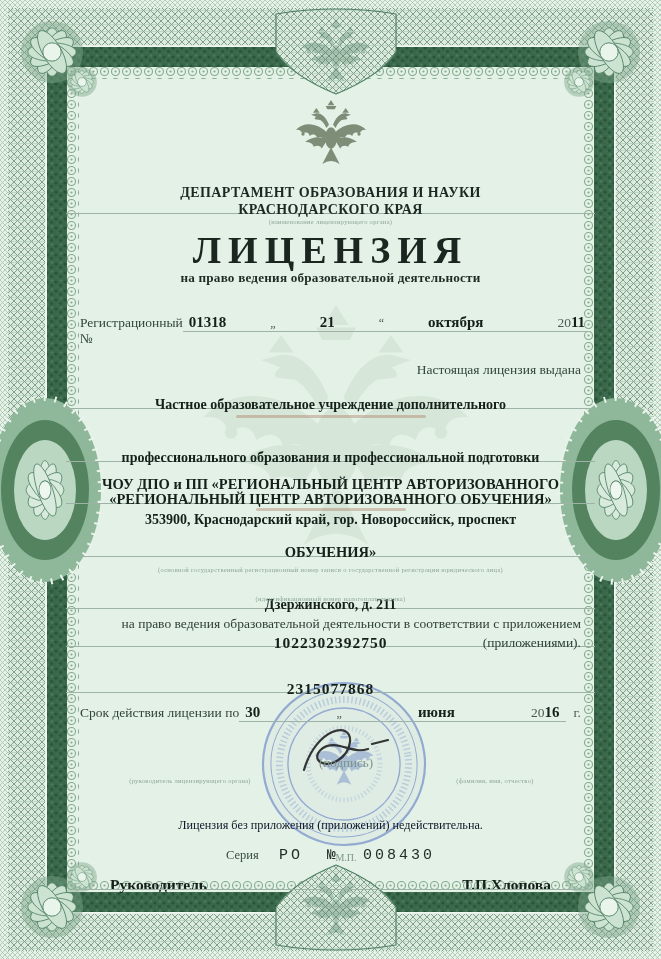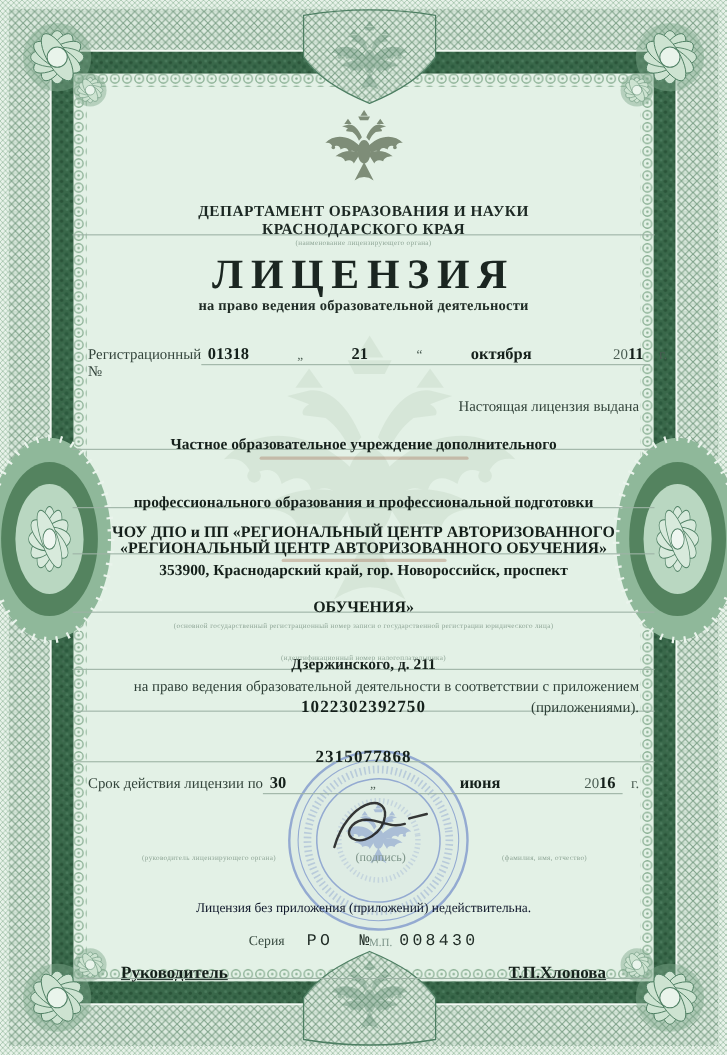--- a/index.html
+++ b/index.html
@@ -21,21 +21,21 @@
   .row{display:flex;align-items:baseline;font-size:13.5px;color:#33443b;}
   .fill-line{flex:1;border-bottom:1px solid #9db3a5;display:flex;align-items:baseline;justify-content:space-between;padding:0 6px;gap:44px;}
   .val{font-weight:bold;color:#15201b;font-size:15px;}
   .val-light{color:#4a5c52;font-size:13.5px;}
   .quote{color:#4a5c52;font-size:12px;}
   .filled{font-weight:bold;color:#15201b;font-size:14px;line-height:17px;}
   .big{font-size:14.5px;}
   .num{font-size:15.5px;letter-spacing:1px;}
   .smudge{position:absolute;left:50%;transform:translateX(-50%);height:3px;background:rgba(155,85,55,.30);border-radius:2px;z-index:-1;}
   .para{font-size:13.5px;line-height:19px;color:#2e3f37;text-align:left;}
-  .sigrow{display:flex;align-items:flex-end;justify-content:space-between;position:relative;text-decoration:underline;}
+  .sigrow{display:flex;align-items:flex-end;justify-content:space-between;position:relative;}
   .sigrow::before{content:"";position:absolute;left:-8px;right:-8px;top:72%;height:1px;background:#9db3a5;}
   .signame{font-weight:bold;font-size:15.5px;color:#15201b;}
   .footnote{font-size:12.2px;color:#0f172a;}
   .series-row{font-size:12.5px;color:#3a4c42;}
   .serial{font-family:"Liberation Mono","DejaVu Sans Mono",monospace;font-size:15px;letter-spacing:3px;color:#222e28;}
   #stamp-box{position:absolute;left:258px;top:678px;width:172px;height:172px;z-index:2;}
   .stamp-cap{position:absolute;left:300px;width:92px;text-align:center;z-index:4;color:#7e958a;}
   .wm{opacity:.10;}
 </style>
 </head>
@@ -249,14 +249,14 @@
       <circle cx="86" cy="86" r="81" stroke-width="2.2" fill="rgba(128,153,204,.06)"></circle>
       <circle cx="86" cy="86" r="73" stroke-width="1"></circle>
       <circle cx="86" cy="86" r="56" stroke-width="1.4"></circle>
       <circle cx="86" cy="86" r="64.5" stroke-width="7" stroke-dasharray="1.5 2.6" opacity=".5"></circle>
       <circle cx="86" cy="86" r="36" stroke-width="5" stroke-dasharray="1.4 2.4" opacity=".35"></circle>
     </g>
     <use href="#eagle" x="52" y="52" width="68" height="62" fill="#8099cc" opacity=".55"></use>
     <path d="M46 92 C58 50 94 42 92 64 C90 80 72 90 62 84 C54 78 64 64 82 68 C94 71 100 74 110 71 M114 66 L130 62" stroke="#1c1c1c" stroke-width="2.2" fill="none" stroke-linecap="round" opacity=".88"></path>
   </svg>
 </div>
-<div class="stamp-cap" style="top:774px;font-size:11px;font-family:Liberation Serif, serif;">(подпись)</div>
+<div class="stamp-cap" style="top:755px;font-size:13px;font-family:Liberation Serif, serif;">(подпись)</div>
 <div class="stamp-cap" style="top:836px;font-size:10px;margin-top:16px;">М.П.</div>
 
 </body></html>

